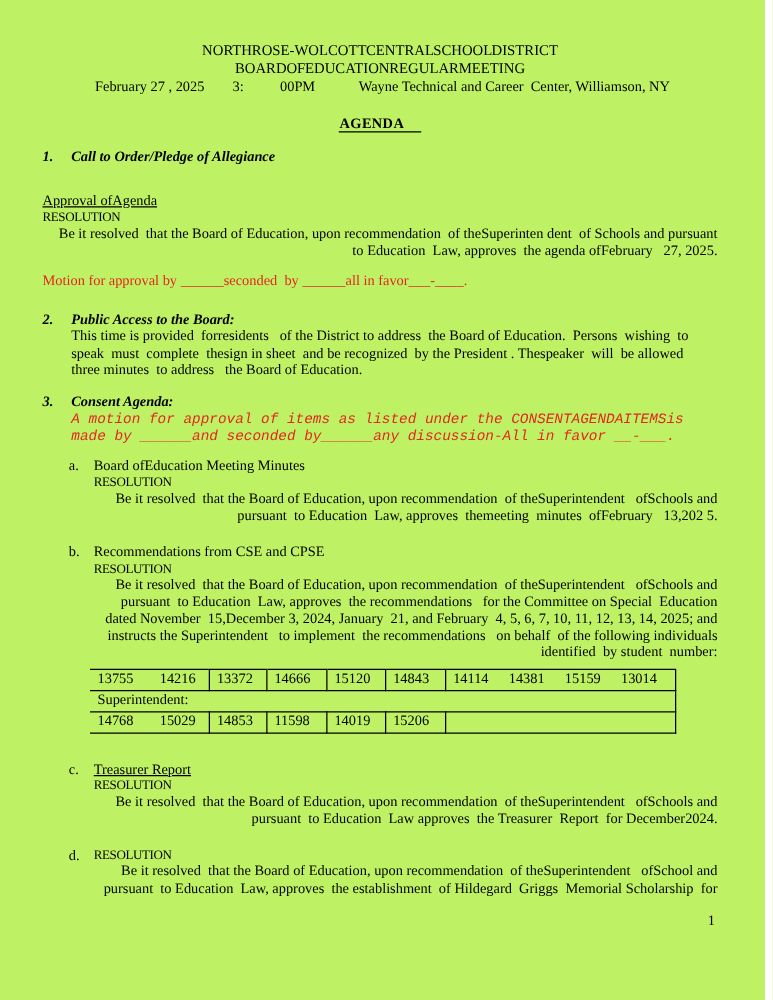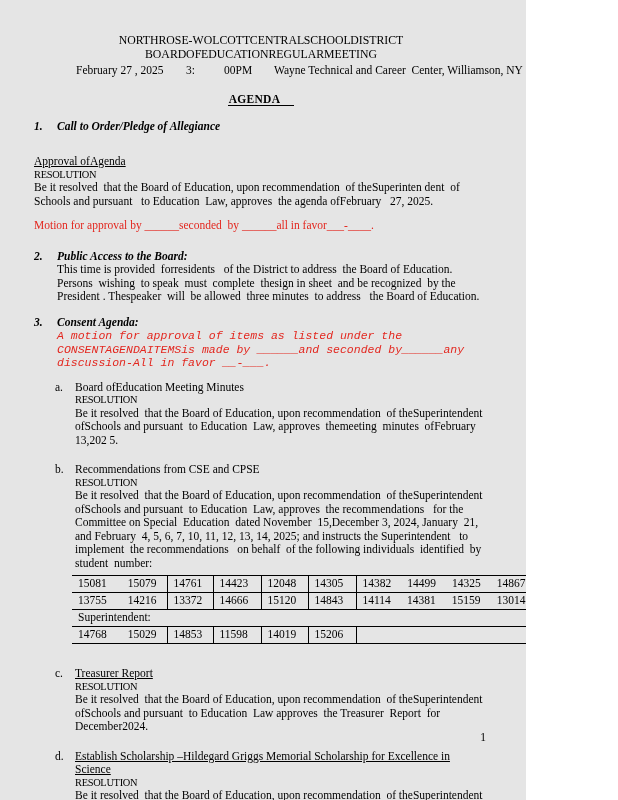--- a/index.html
+++ b/index.html
@@ -1,52 +1,52 @@
 <!DOCTYPE html>
 <html style="--accent-red: #e3271f;"><head>
 <meta charset="utf-8">
 <style>
   html,body { margin:0; padding:0; background:#ffffff; }
   .page {
     position:relative;
-    width:526px; height:800px;
+    width:612px; height:800px;
     box-sizing:border-box;
     padding:34px 38px 0 34px;
-    background:#e5e5e5;
+    background:#bef264;
     font-family:"Liberation Serif", serif;
     font-size:11.5px;
     line-height:13.5px;
     color:#000;
     overflow:hidden;
   }
   .center { text-align:center; }
   .title-line { font-size:11.8px; word-spacing:-3.1px; }
   .dateline { position:relative; height:14px; margin-top:3px; }
   .dateline span { position:absolute; top:0; white-space:pre; }
   .dl-date { left:42px; }
   .dl-hour { left:152px; }
   .dl-min  { left:190px; }
-  .dl-loc  { left:240px; }
+  .dl-loc  { left:253px; }
   .agenda-wrap { margin-top:15px; }
   .agenda-head {
     font-weight:bold; letter-spacing:0.3px;
     border-bottom:1px solid #000;
     padding:0 14px 0 1px;
   }
   .sec-head { display:flex; font-weight:bold; font-style:italic; }
   .sec-head .num { flex:none; width:23px; }
   .s1 { margin-top:13px; }
   .s2 { margin-top:17px; }
   .s3 { margin-top:12px; }
   .underlined { text-decoration:underline; }
   .res {
     font-weight:normal; font-size:10.4px; line-height:12.5px;
     letter-spacing:-0.3px;
   }
-  .para { white-space:pre-wrap; }
+  .para { white-space:pre-wrap;text-align:right; }
   .approval-block { margin-top:22px; }
   .red { color:var(--accent-red,#e00000); }
   .motion-line { margin-top:11px; white-space:pre-wrap; }
   .sec-body { margin-left:23px; white-space:pre-wrap; }
   .consent-motion { margin-left:23px; font-style:italic; white-space:pre-wrap;font-family:Liberation Mono, monospace; }
   .sub { display:flex; }
   .sub .letter { flex:none; width:20px; margin-left:21px; }
   .sub .content { flex:1; }
   .sub-a { margin-top:11px; }
   .sub-b { margin-top:16px; }
@@ -139,40 +139,20 @@
   <table class="students">
     <colgroup>
       <col style="width:95px">
         <col style="width:46px">
         <col style="width:48px">
       <col style="width:47px">
         <col style="width:48px">
         <col style="width:184px">
     </colgroup>
     <tbody>
-        <tr>
-      <td>
-        <div class="c-pair">
-          <span>15081</span>
-          <span>15079</span>
-        </div>
-      </td>
-      <td>14761</td>
-      <td>14423</td>
-      <td>12048</td>
-      <td>14305</td>
-      <td>
-        <div class="c-quad">
-          <span>14382</span>
-          <span>14499</span>
-          <span>14325</span>
-          <span>14867</span>
-        </div>
-      </td>
-    </tr>
     <tr>
       <td>
         <div class="c-pair">
           <span>13755</span>
           <span>14216</span>
         </div>
       </td>
       <td>13372</td>
       <td>14666</td>
       <td>15120</td>
@@ -210,21 +190,20 @@
     <div class="content">
       <div class="underlined">Treasurer  Report</div>
       <div class="res">RESOLUTION</div>
       <div class="para">Be it resolved  that the Board of Education, upon recommendation  of theSuperintendent   ofSchools and pursuant  to Education  Law approves  the Treasurer  Report  for December2024.</div>
     </div>
   </div>
 
   <div class="sub sub-d">
     <span class="letter">d.</span>
     <div class="content">
-      <div class="underlined">Establish  Scholarship  –Hildegard   Griggs  Memorial  Scholarship  for Excellence in Science</div>
       <div class="res">RESOLUTION</div>
       <div class="para">Be it resolved  that the Board of Education, upon recommendation  of theSuperintendent   ofSchool and pursuant  to Education  Law, approves  the establishment  of Hildegard  Griggs  Memorial Scholarship  for</div>
     </div>
   </div>
 
   <div class="page-number">1</div>
 
 </div>
 
 </body></html>

